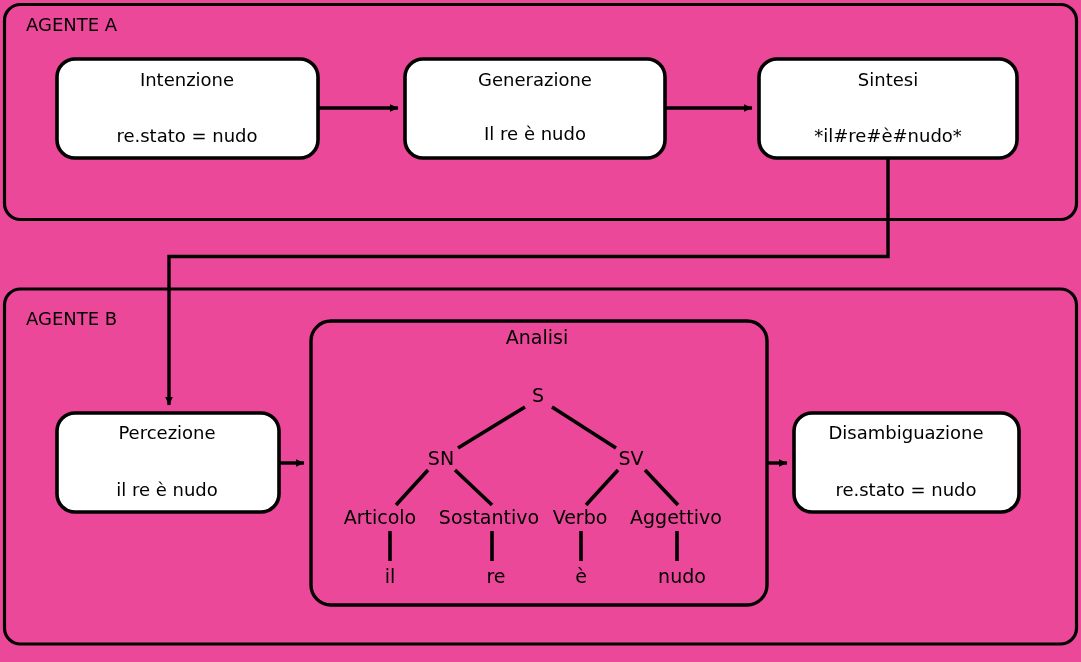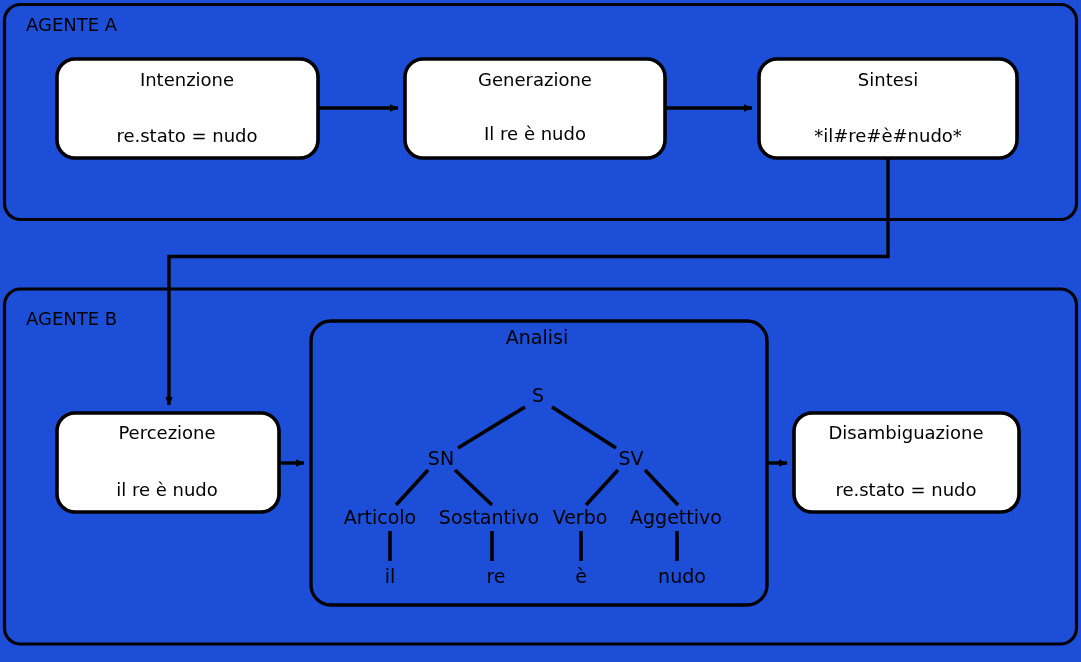--- a/index.html
+++ b/index.html
@@ -9,21 +9,21 @@
     background: #ffffff;
   }
   body {
     font-family: "DejaVu Sans", "Liberation Sans", sans-serif;
     color: #000000;
   }
   #canvas {
     position: relative;
     width: 1081px;
     height: 662px;
-    background: #1d4ed8;
+    background: #ec4899;
     overflow: hidden;
   }
   svg.layer {
     position: absolute;
     left: 0;
     top: 0;
     width: 1081px;
     height: 662px;
     pointer-events: none;
   }

